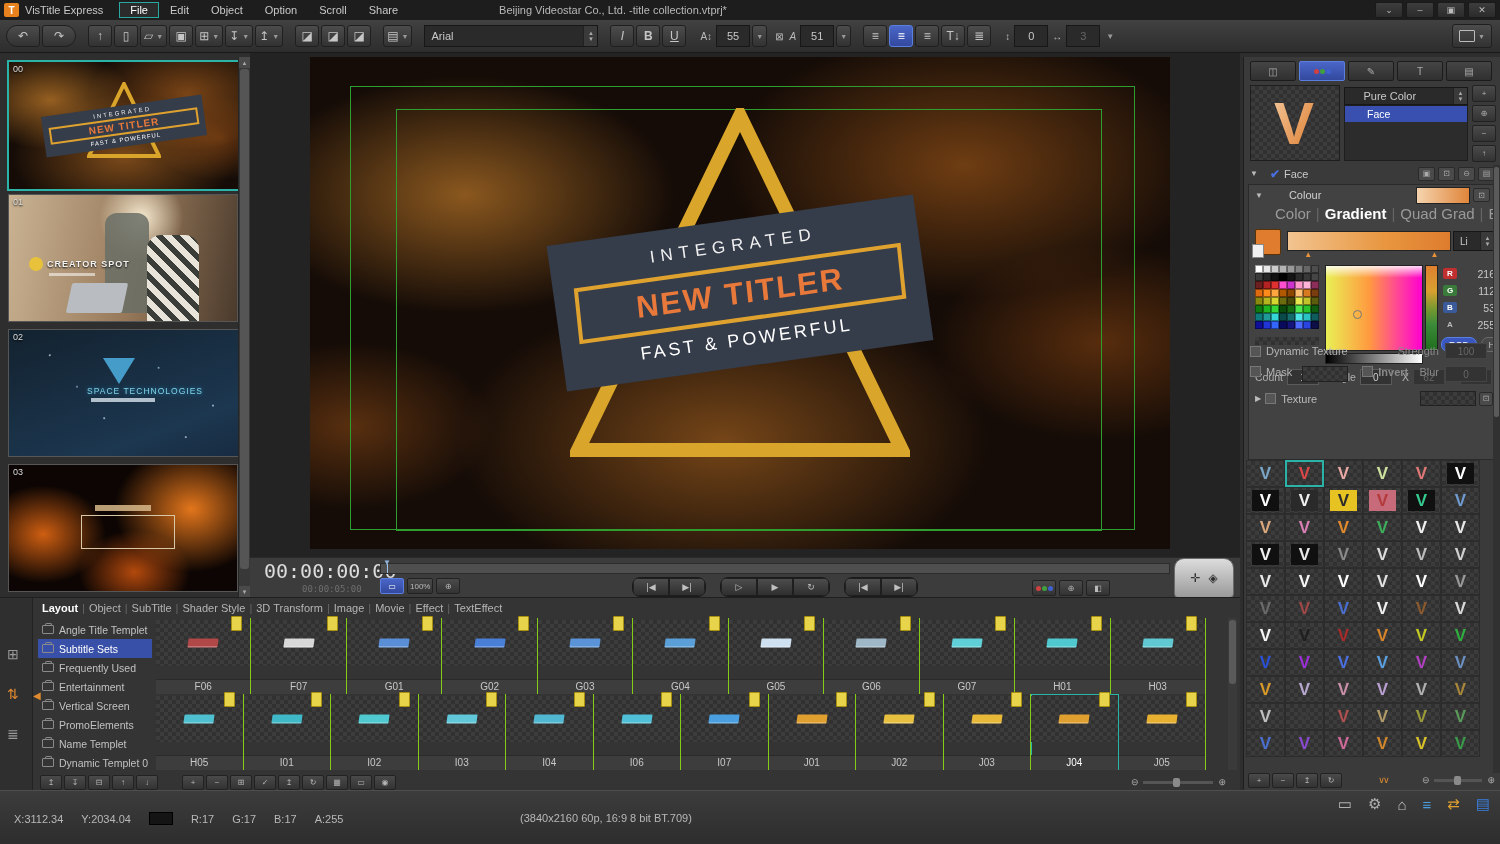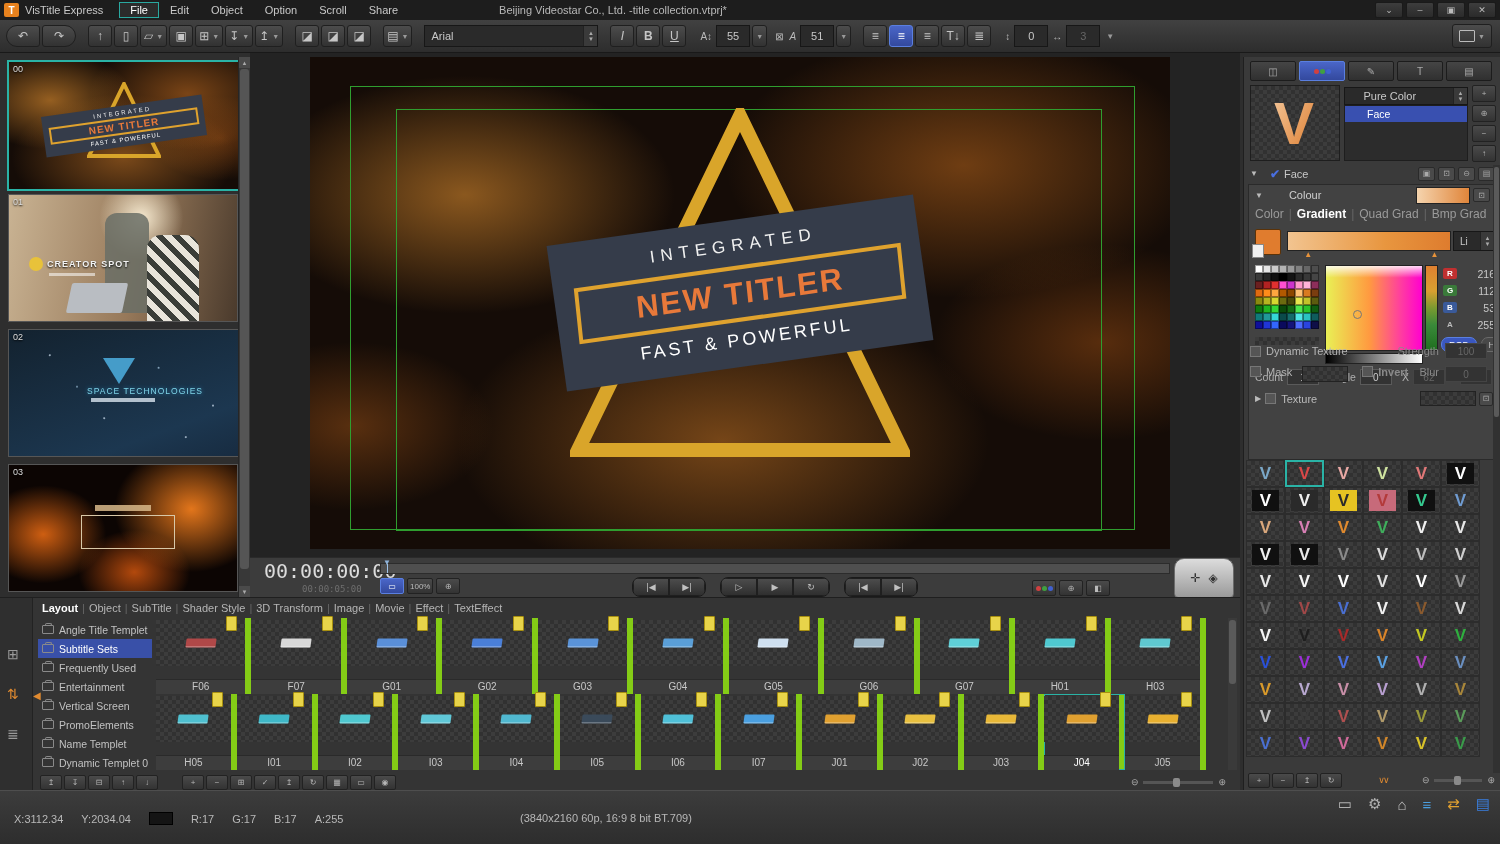--- a/index.html
+++ b/index.html
@@ -91,21 +91,21 @@
   #tabs-row{position:absolute;left:42px;top:4px;font-size:11px;color:#b5b5b5;white-space:nowrap;}
   #tabs-row .sep{color:#666;margin:0 4px;}
   #tabs-row .tab.active{color:#fff;font-weight:bold;}
   #cat-list{position:absolute;left:38px;top:22px;width:114px;}
   .cat-item{height:19px;display:flex;align-items:center;padding-left:4px;font-size:10.5px;color:#c2c2c2;}
   .cat-item.selected{background:#3950a8;color:#fff;}
   .cat-icon{width:10px;height:7px;border:1px solid #8a8a8a;border-radius:1px;margin-right:5px;position:relative;flex:none;}
   .cat-icon::before{content:"";position:absolute;left:2px;top:-3px;width:5px;height:2px;border:1px solid #8a8a8a;border-bottom:none;border-radius:2px 2px 0 0;}
   #tpl-grid{position:absolute;left:156px;top:20px;width:1050px;}
   .tpl-row{display:flex;height:76px;}
-  .tpl-cell{flex:1;position:relative;border-right:6px solid #84cc16;}
+  .tpl-cell{flex:1;position:relative;border-right:1px solid #84cc16;}
   .tpl-thumbarea{position:absolute;left:0;top:2px;right:0;height:46px;}
   .tpl-accent{position:absolute;left:50%;top:50%;transform:translate(-50%,-50%) skewX(-8deg);width:30px;height:9px;border-radius:1px;}
   .tpl-tag{position:absolute;top:-2px;right:8px;width:9px;height:13px;background:#e8d44a;border:1px solid #a89010;border-radius:1px;z-index:5;}
   .tpl-label{position:absolute;left:0;right:0;bottom:0;height:14px;background:#3d3d3d;border-top:1px solid #2a2a2a;text-align:center;font-size:10px;color:#c8c8c8;line-height:14px;}
   .tpl-cell.selected{outline:1px solid #2ab3a6;outline-offset:-1px;}
   .tpl-cell.selected .tpl-label{color:#fff;}
   #tpl-scroll{position:absolute;left:1228px;top:20px;width:9px;height:152px;background:#3a3a3a;}
   #tpl-scroll .sb-thumb{position:absolute;left:1px;top:2px;width:7px;height:64px;background:#5a5a5a;border-radius:3px;}
   #bottom-tools{position:absolute;left:0px;top:176px;width:1240px;height:16px;display:flex;align-items:center;}
   .mini-btn{width:20px;height:13px;background:linear-gradient(#4a4a4a,#333);border:1px solid #222;border-radius:2px;display:flex;align-items:center;justify-content:center;font-size:8px;color:#b5b5b5;margin-right:2px;}
@@ -128,21 +128,21 @@
   #rp-listbtns{position:absolute;left:228px;top:28px;display:flex;flex-direction:column;gap:3px;}
   #rp-listbtns .mini-btn{width:22px;height:15px;margin:0;}
   #face-header{position:absolute;left:0;top:108px;width:257px;height:17px;display:flex;align-items:center;padding-left:6px;box-sizing:border-box;background:#3a3a3a;}
   #face-header .chk{color:#4a6fe0;font-weight:bold;font-size:12px;margin:0 4px;}
   #face-hdr-btns{margin-left:auto;display:flex;gap:3px;margin-right:6px;}
   .hd-ic{width:15px;height:12px;background:#4a4a4a;border:1px solid #2a2a2a;border-radius:2px;display:flex;align-items:center;justify-content:center;font-size:8px;color:#aaa;}
   #colour-box{position:absolute;left:4px;top:127px;width:249px;height:276px;background:#424242;border:1px solid #2a2a2a;box-sizing:border-box;}
   .sect-row{display:flex;align-items:center;height:20px;padding:0 6px;font-size:11px;color:#cfcfcf;}
   .tri-d{font-size:8px;color:#bbb;margin-right:8px;}
   #colour-swatch{margin-left:auto;width:52px;height:15px;background:linear-gradient(90deg,#f5d4ae,#e0853a);border:1px solid #222;}
-  #mode-row{padding:0 6px;font-size:12px;color:#9a9a9a;height:18px;display:flex;align-items:center;white-space:nowrap;}
+  #mode-row{padding:0 6px;font-size:15px;color:#9a9a9a;height:18px;display:flex;align-items:flex-start;white-space:nowrap;margin-left:20px;}
   #mode-row .sep{margin:0 5px;color:#666;}
   #mode-row .mode.active{color:#fff;font-weight:bold;}
   #grad-tool{position:absolute;left:6px;top:44px;width:24px;height:24px;background:#e07c2e;border:1px solid #5a3208;border-radius:2px;}
   #grad-tool::before{content:"";position:absolute;left:-4px;bottom:-4px;width:10px;height:12px;background:#f0f0f0;border:1px solid #888;}
   #grad-bar{position:absolute;left:38px;top:46px;width:162px;height:18px;background:linear-gradient(90deg,#f2c490,#e8963f 60%,#de7c2e);border:1px solid #222;}
   .stop{position:absolute;bottom:-9px;font-size:8px;color:#e8933a;}
   #grad-type{position:absolute;left:204px;top:46px;width:40px;height:18px;}
   
   #palette{position:absolute;left:6px;top:80px;width:64px;}
   .pal-row{display:flex;}
@@ -553,27 +553,20 @@
           </div>
           <div class="tpl-cell">
             <div class="tpl-thumbarea checker">
               <span class="tpl-accent" style="background: rgb(80, 184, 208); box-shadow: rgba(255, 255, 255, 0.5) 0px -1px 0px inset;"></span>
             </div>
             <span class="tpl-tag"></span>
             <div class="tpl-label">I04</div>
           </div>
           <div class="tpl-cell">
             <div class="tpl-thumbarea checker">
-              <span class="tpl-accent" style="background: rgb(58, 74, 90); box-shadow: rgba(255, 255, 255, 0.5) 0px -1px 0px inset;"></span>
-            </div>
-            <span class="tpl-tag"></span>
-            <div class="tpl-label">I05</div>
-          </div>
-          <div class="tpl-cell">
-            <div class="tpl-thumbarea checker">
               <span class="tpl-accent" style="background: rgb(79, 192, 216); box-shadow: rgba(255, 255, 255, 0.5) 0px -1px 0px inset;"></span>
             </div>
             <span class="tpl-tag"></span>
             <div class="tpl-label">I06</div>
           </div>
           <div class="tpl-cell">
             <div class="tpl-thumbarea checker">
               <span class="tpl-accent" style="background: rgb(74, 159, 224); box-shadow: rgba(255, 255, 255, 0.5) 0px -1px 0px inset;"></span>
             </div>
             <span class="tpl-tag"></span>

